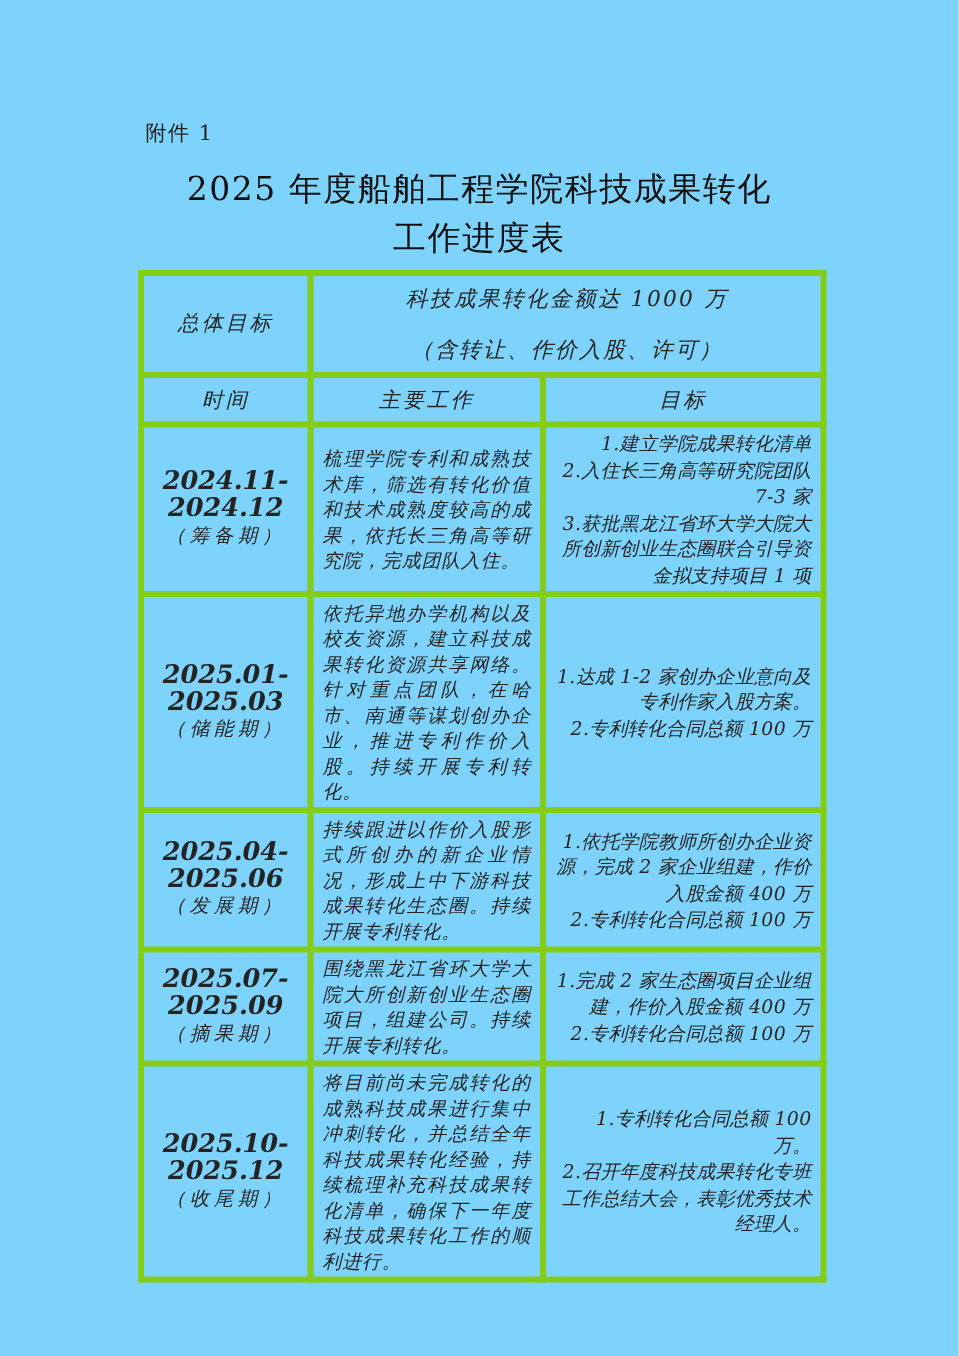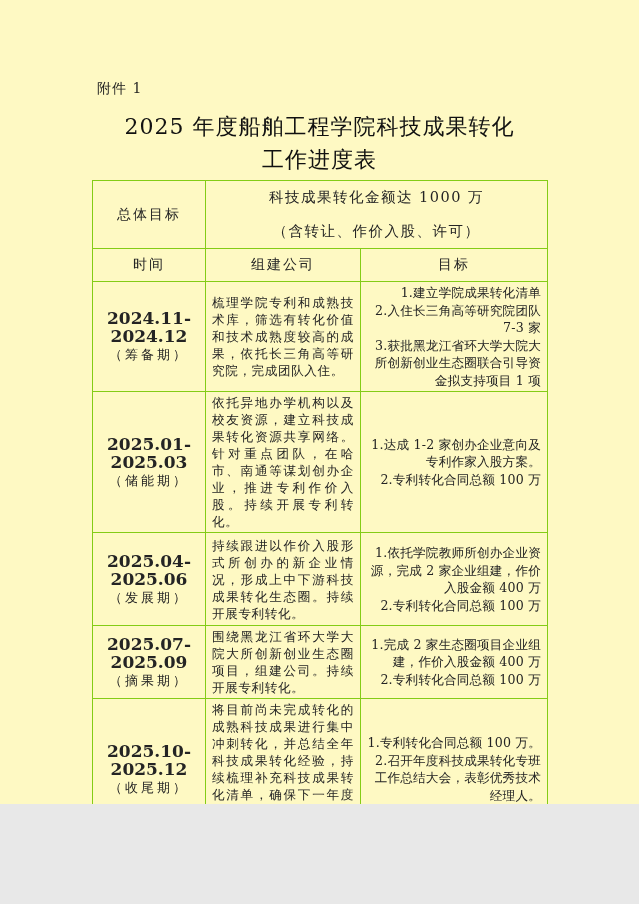--- a/index.html
+++ b/index.html
@@ -1,19 +1,19 @@
 <!DOCTYPE html>
 <html><head>
 <meta charset="utf-8">
 <style>
   html,body{margin:0;padding:0;background:#e8e8e8;}
   .page{
     position:relative;
-    width:639px;height:804px;
-    background:#fef9c3;
+    width:639px;height:904px;
+    background:#7dd3fc;
     margin:0 auto;
     overflow:hidden;
     font-family:"DejaVu Serif","Liberation Serif",serif;
     color:#1f1f1f;
   }
   .attachment{
     position:absolute;left:97px;top:80px;
     font-size:14px;letter-spacing:1px;color:#1f1f1f;
   }
   .title{
@@ -21,24 +21,25 @@
     margin:0;text-align:center;
     font-size:22px;font-weight:normal;color:#111;
     line-height:33px;letter-spacing:1px;
   }
   .title .tl{display:block;}
   table.sched{
     position:absolute;left:92px;top:180px;
     width:455px;border-collapse:collapse;table-layout:fixed;
   }
   table.sched td{
-    border:1px solid #84cc16;
+    border:4px solid #84cc16;
     vertical-align:middle;
     padding:2px 6px;
     color:#242424;
+    font-style:italic;
   }
   td.c-overall-label,td.c-head,td.c-time{text-align:center;}
   .c-overall{
     text-align:center;font-size:14.5px;letter-spacing:1.5px;
   }
   .c-overall .ln1{margin-bottom:15px;}
   .c-overall-label{font-size:14px;letter-spacing:2px;}
   .c-head{font-size:14px;letter-spacing:2px;}
   .period{font-size:17px;font-weight:bold;letter-spacing:0;line-height:18px;}
   .phase{font-size:13px;letter-spacing:3px;line-height:19px;}
@@ -82,21 +83,21 @@
         <tr style="height:68px;">
       <td class="c-overall-label">总体目标</td>
       <td class="c-overall" colspan="2">
         <div class="ln1">科技成果转化金额达 1000 万</div>
         <div class="ln2">（含转让、作价入股、许可）</div>
       </td>
     </tr>
 
     <tr style="height:33px;">
       <td class="c-head">时间</td>
-      <td class="c-head">组建公司</td>
+      <td class="c-head">主要工作</td>
       <td class="c-head">目标</td>
     </tr>
 
     <tr style="height:103px;">
       <td class="c-time">
         <div class="period">2024.11-2024.12</div>
         <div class="phase">（筹备期）</div>
       </td>
       <td class="c-work">梳理学院专利和成熟技术库，筛选有转化价值和技术成熟度较高的成果，依托长三角高等研究院，完成团队入住。</td>
       <td class="c-goals">

